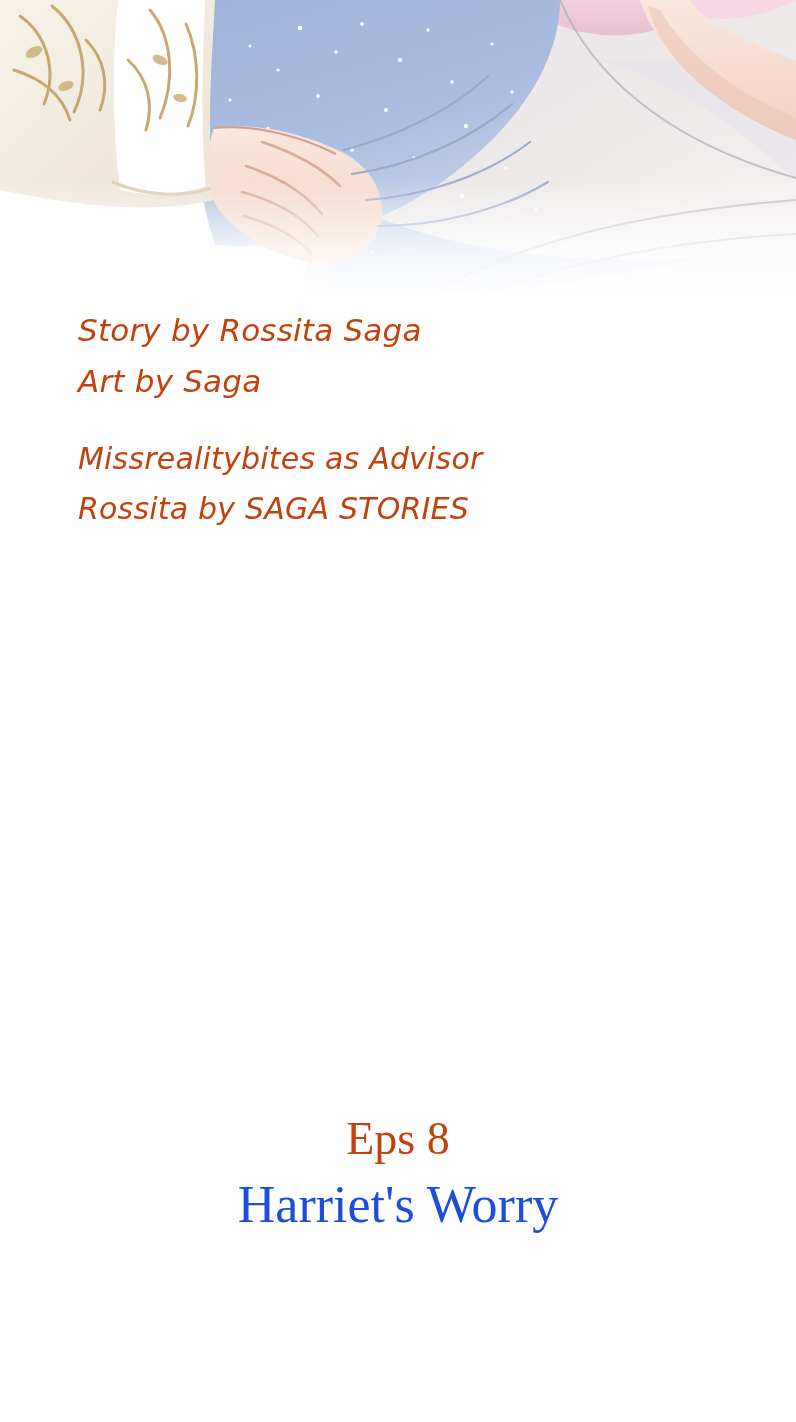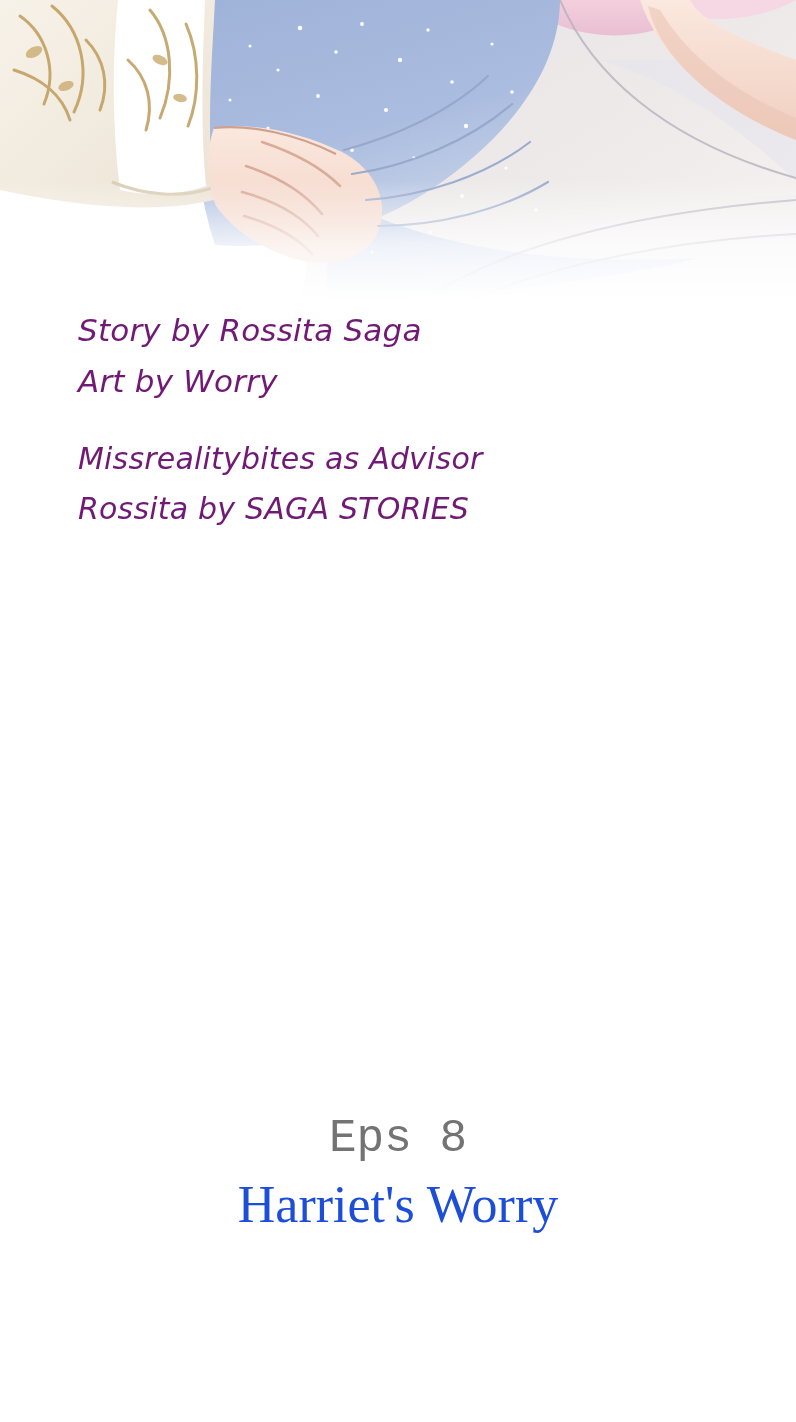--- a/index.html
+++ b/index.html
@@ -49,21 +49,21 @@
     position: absolute;
     left: 78px;
     top: 305px;
     width: 640px;
   }
   .credits .line {
     font-family: "DejaVu Sans", sans-serif;
     font-style: italic;
     font-size: 31px;
     line-height: 51px;
-    color: #701a75;
+    color: #c2410c;
     white-space: pre;
     letter-spacing: 0.2px;
   }
   .credits .group-gap {
     height: 27px;
   }
   .credits .line.block2 {
     font-size: 30px;
     line-height: 50px;
     font-style: italic;
@@ -71,24 +71,24 @@
 
   
   .episode {
     position: absolute;
     left: 0;
     top: 1108px;
     width: 796px;
     text-align: center;
   }
   .episode .eps-number {
-    font-family: Liberation Mono, monospace;
+    font-family: Liberation Serif, serif;
     font-size: 46px;
     line-height: 62px;
-    color: #737373;
+    color: #c2410c;
     text-align: center;
   }
   .episode .eps-title {
     font-family: "Liberation Serif", serif;
     font-size: 52px;
     line-height: 70px;
     color: #1d4ed8;
   }
 </style>
 </head>
@@ -215,21 +215,21 @@
       </g>
 
       </svg>
       <div></div>
 
     <div class="art-fade"></div>
   </div>
 
   <div class="credits">
     <div class="line">Story by Rossita Saga</div>
-    <div class="line">Art by Worry</div>
+    <div class="line">Art by Saga</div>
     <div class="group-gap"></div>
     <div class="line block2">Missrealitybites as Advisor</div>
     <div class="line block2">Rossita by SAGA STORIES</div>
   </div>
 
   <div class="episode">
     <div class="eps-number">Eps 8</div>
     <div class="eps-title">Harriet's Worry</div>
   </div>
 

